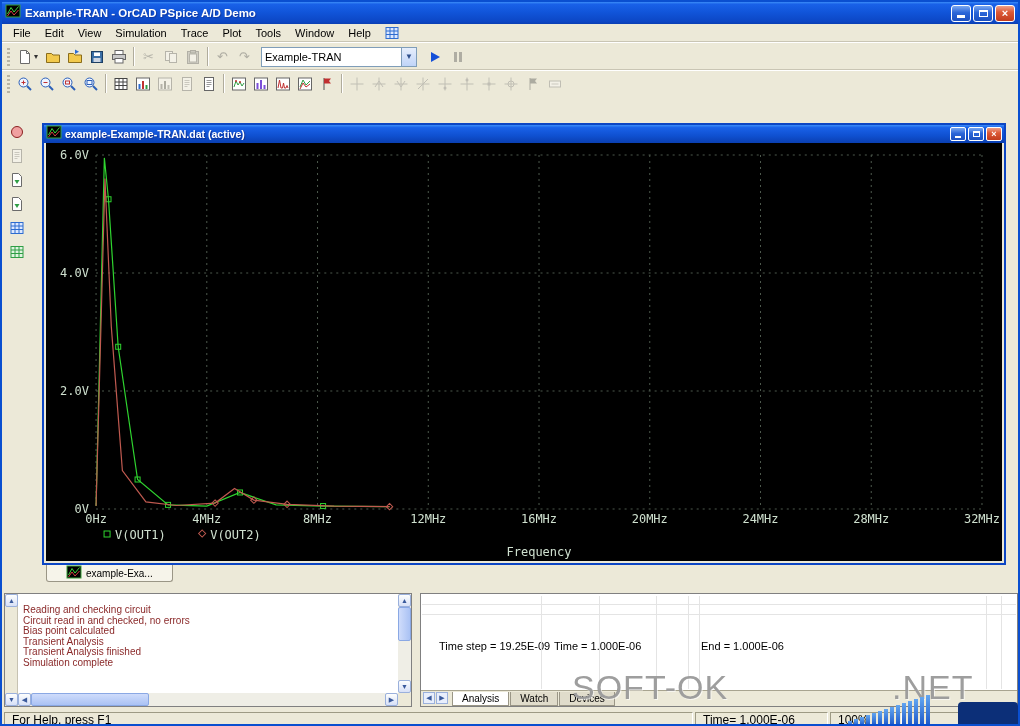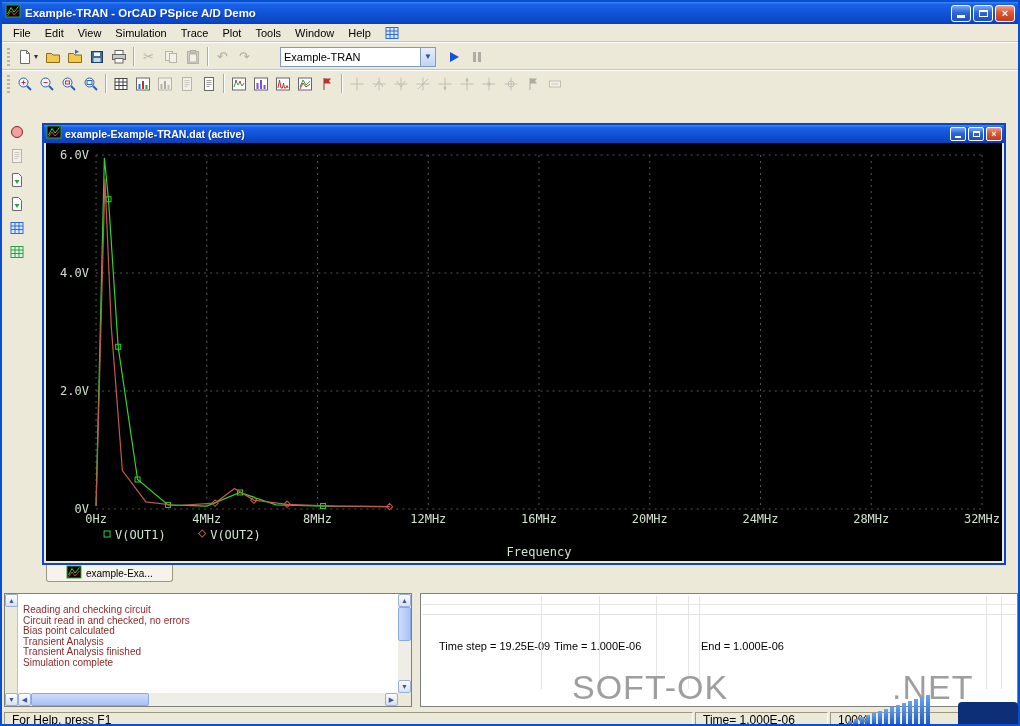--- a/index.html
+++ b/index.html
@@ -21,21 +21,21 @@
 .menu-extra{margin-left:6px;display:inline-flex;align-items:center}
 .toolbar{position:absolute;left:0;right:0;background:#ece9d8;display:flex;align-items:center;gap:1px;padding-left:2px}
 .tb1{top:40px;height:28px;border-top:1px solid #fff;box-shadow:0 -1px 0 #c9c5b4}
 .tb2{top:68px;height:26px;border-top:1px solid #fff;box-shadow:0 -1px 0 #c9c5b4}
 .grip{width:3px;height:18px;margin:0 3px;background:repeating-linear-gradient(180deg,#b8b4a4 0 2px,transparent 2px 4px)}
 .tbtn{width:21px;height:21px;display:inline-flex;align-items:center;justify-content:center;border:1px solid transparent;flex:none}
 .tbtn.disabled{opacity:.40;filter:grayscale(1)}
 .tbsep{width:1px;height:19px;background:#b0ac9c;box-shadow:1px 0 0 #fff;margin:0 3px;flex:none}
 .tglyph{font-size:13px;line-height:1}
 .dd{font-size:8px;color:#333;margin:0 3px 0 -2px}
-.combo{margin-left:24px;width:156px;height:20px;background:#fff;border:1px solid #7f9db9;display:flex;align-items:center;flex:none}
+.combo{margin-left:5px;width:156px;height:20px;background:#fff;border:1px solid #7f9db9;display:flex;align-items:center;flex:none}
 .combo input{flex:1;min-width:0;border:none;outline:none;font-size:11px;padding:0 3px;font-family:"Liberation Sans",sans-serif;background:transparent}
 .combo-arrow{width:15px;height:100%;border-left:1px solid #7f9db9;background:linear-gradient(180deg,#e6eefc,#c0d4f8);
  font-size:8px;color:#30508c;display:flex;align-items:center;justify-content:center}
 .run-group{display:flex;align-items:center;margin-left:6px;gap:2px}
 
 .left-toolbar{position:absolute;left:3px;top:119px;width:24px;display:flex;flex-direction:column;gap:3px;align-items:center}
 
 .mdi-child{position:absolute;left:40px;top:121px;width:964px;height:442px;border:2px solid #0c46c4;background:#ece9d8}
 .child-titlebar{height:18px;display:flex;align-items:center;gap:3px;padding:0 2px;
  background:linear-gradient(180deg,#3b8cf8,#1961e8 15%,#0f50d0 60%,#0a3fb2)}
@@ -522,20 +522,29 @@
       <span class="sthumb-h"></span>
       <span class="sarrow rgt">▶</span>
     </div>
     <div class="scroll-corner"></div>
   </div>
 
   <div class="status-panel" id="status-panel">
     <span class="sp-field" style="left:18px">Time step = 19.25E-09</span>
     <span class="sp-field" style="left:133px">Time = 1.000E-06</span>
     <span class="sp-field" style="left:280px">End = 1.000E-06</span>
+    <div class="sp-tabs">
+      <span class="sp-arrow">◀</span>
+      <span class="sp-arrow">▶</span>
+      <span id="sp-tab-list" style="display:flex;gap:1px;margin-left:3px">
+          <span class="sp-tab active">Analysis</span>
+          <span class="sp-tab">Watch</span>
+          <span class="sp-tab">Devices</span>
+        </span>
+    </div>
   <div class="sp-vline" style="left: 120px;"></div>
       <div class="sp-vline" style="left: 178px;"></div>
       <div class="sp-vline" style="left: 235px;"></div>
       <div class="sp-vline" style="left: 267px;"></div>
       <div class="sp-vline" style="left: 278px;"></div>
       <div class="sp-vline" style="left: 565px;"></div>
       <div class="sp-vline" style="left: 580px;"></div>
       <div class="sp-hline" style="top: 10px;"></div>
       <div class="sp-hline" style="top: 20px;"></div>
     </div>

